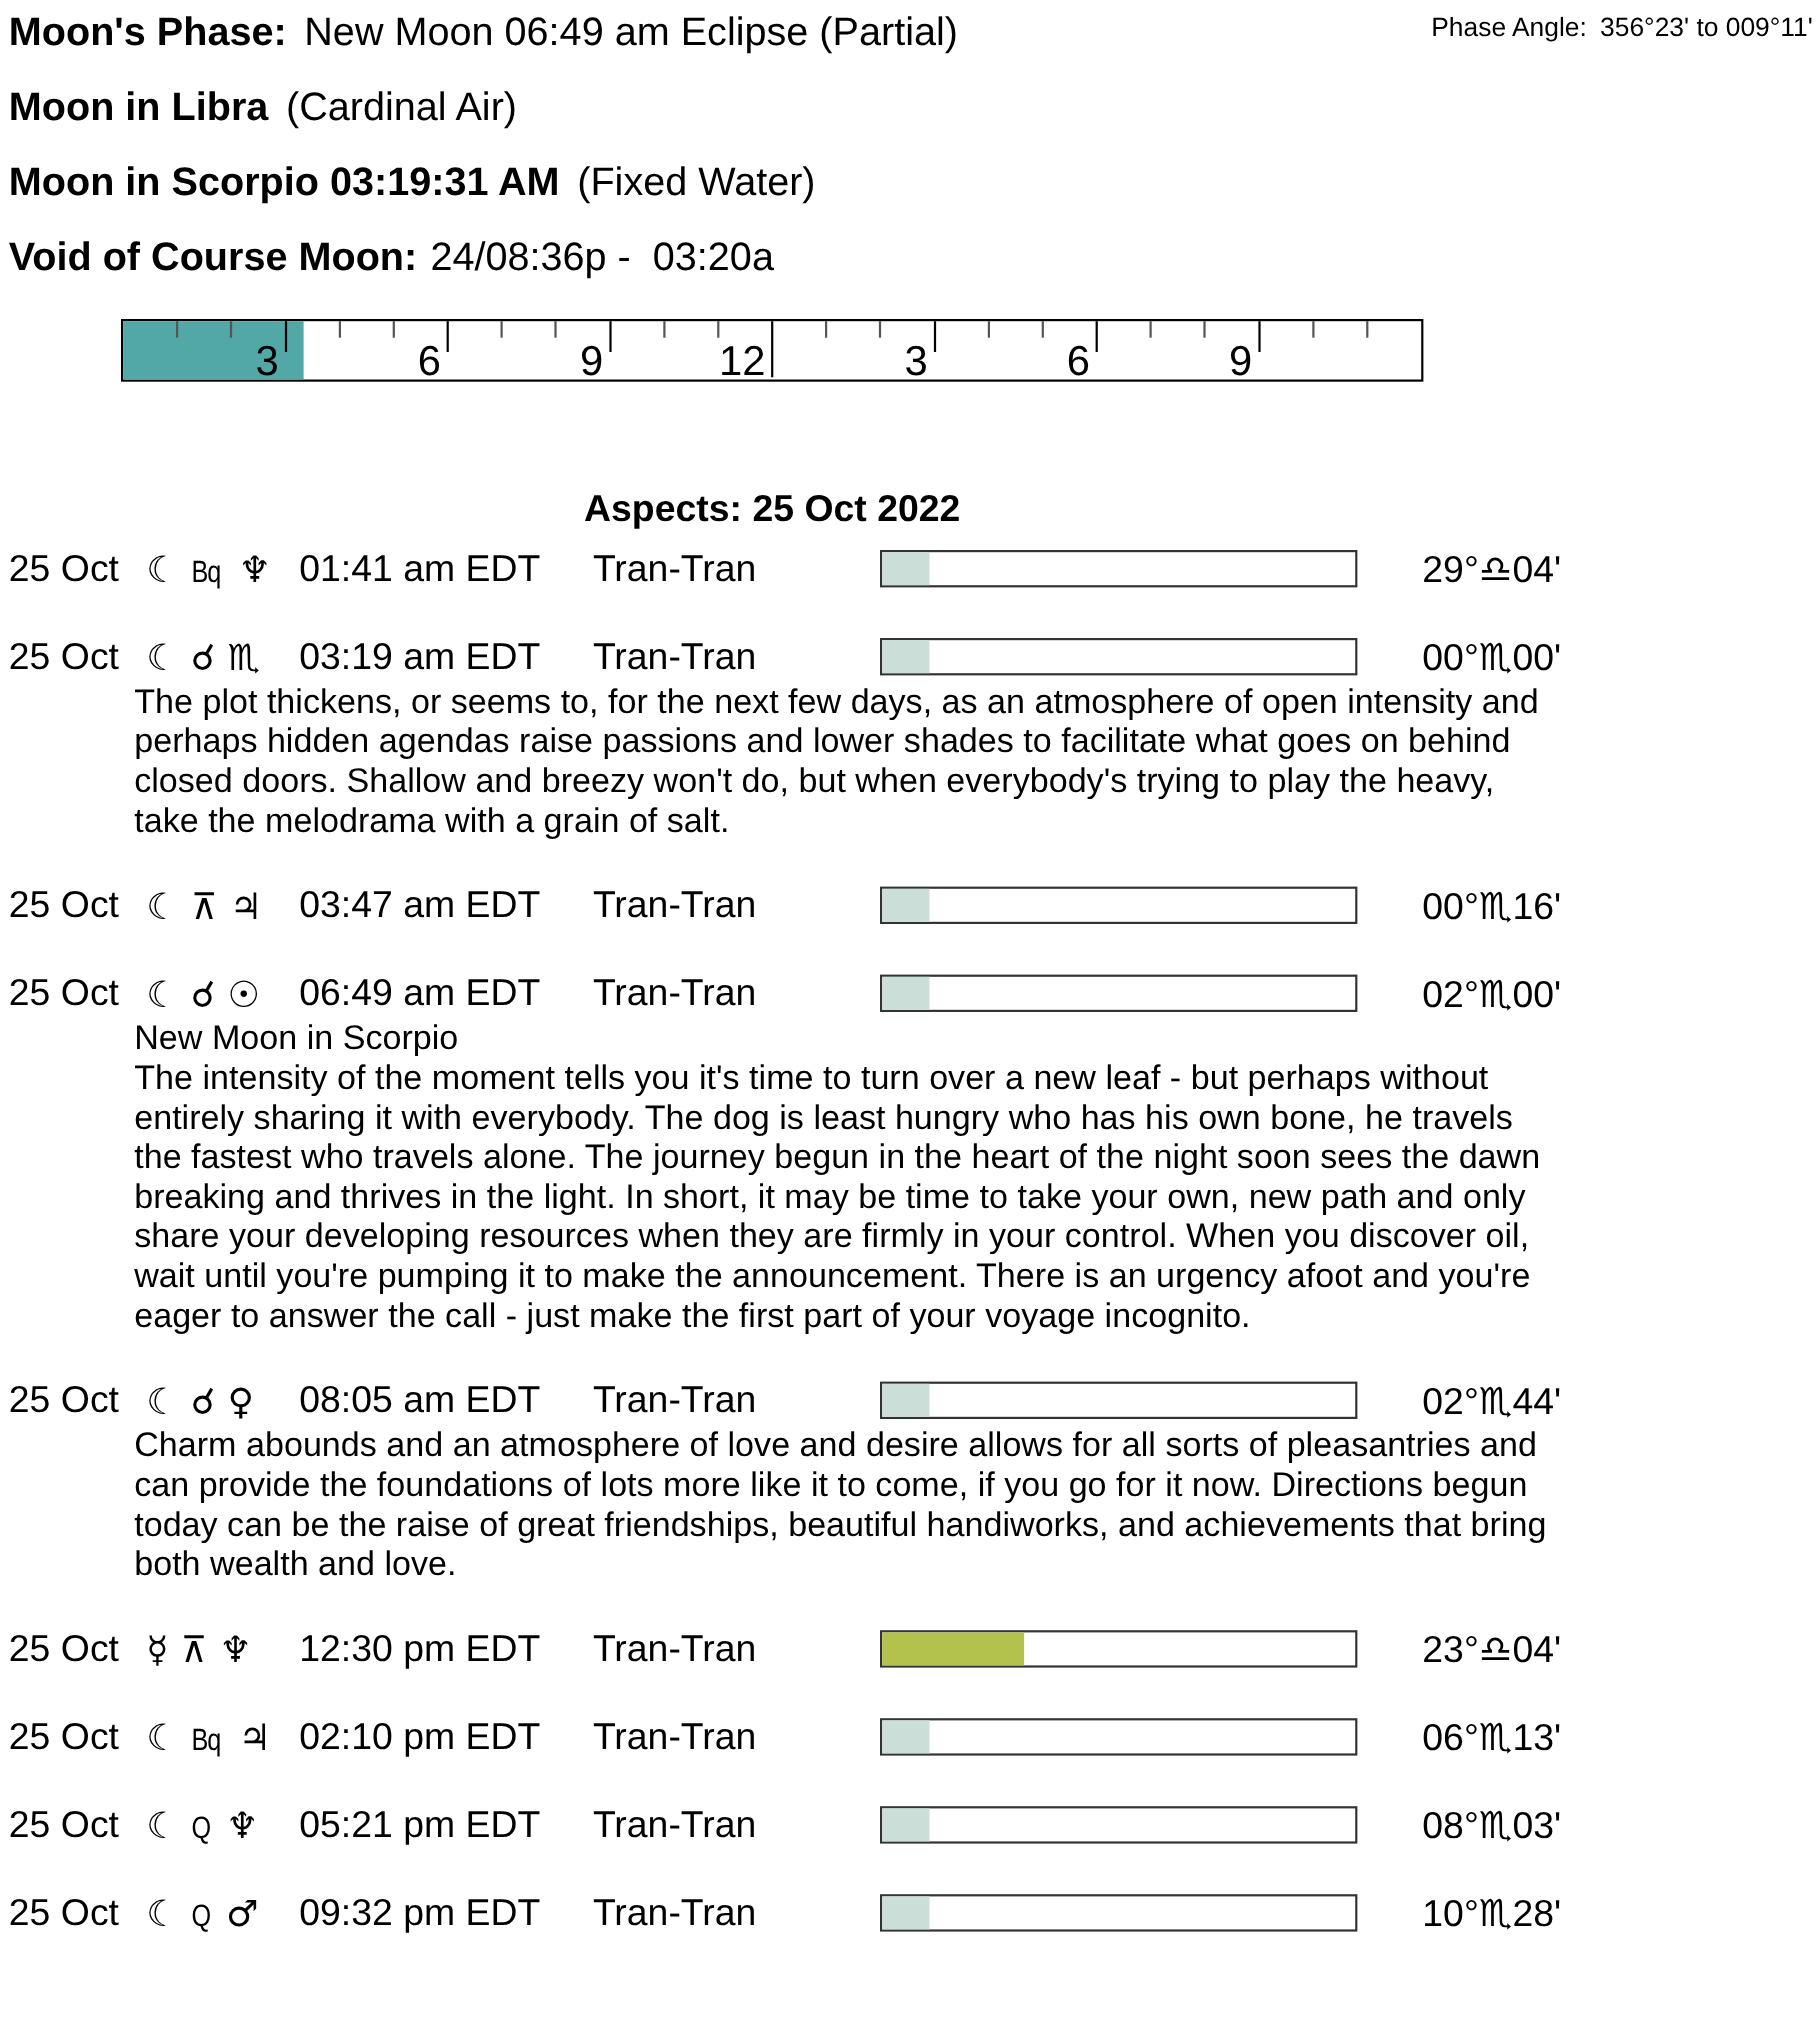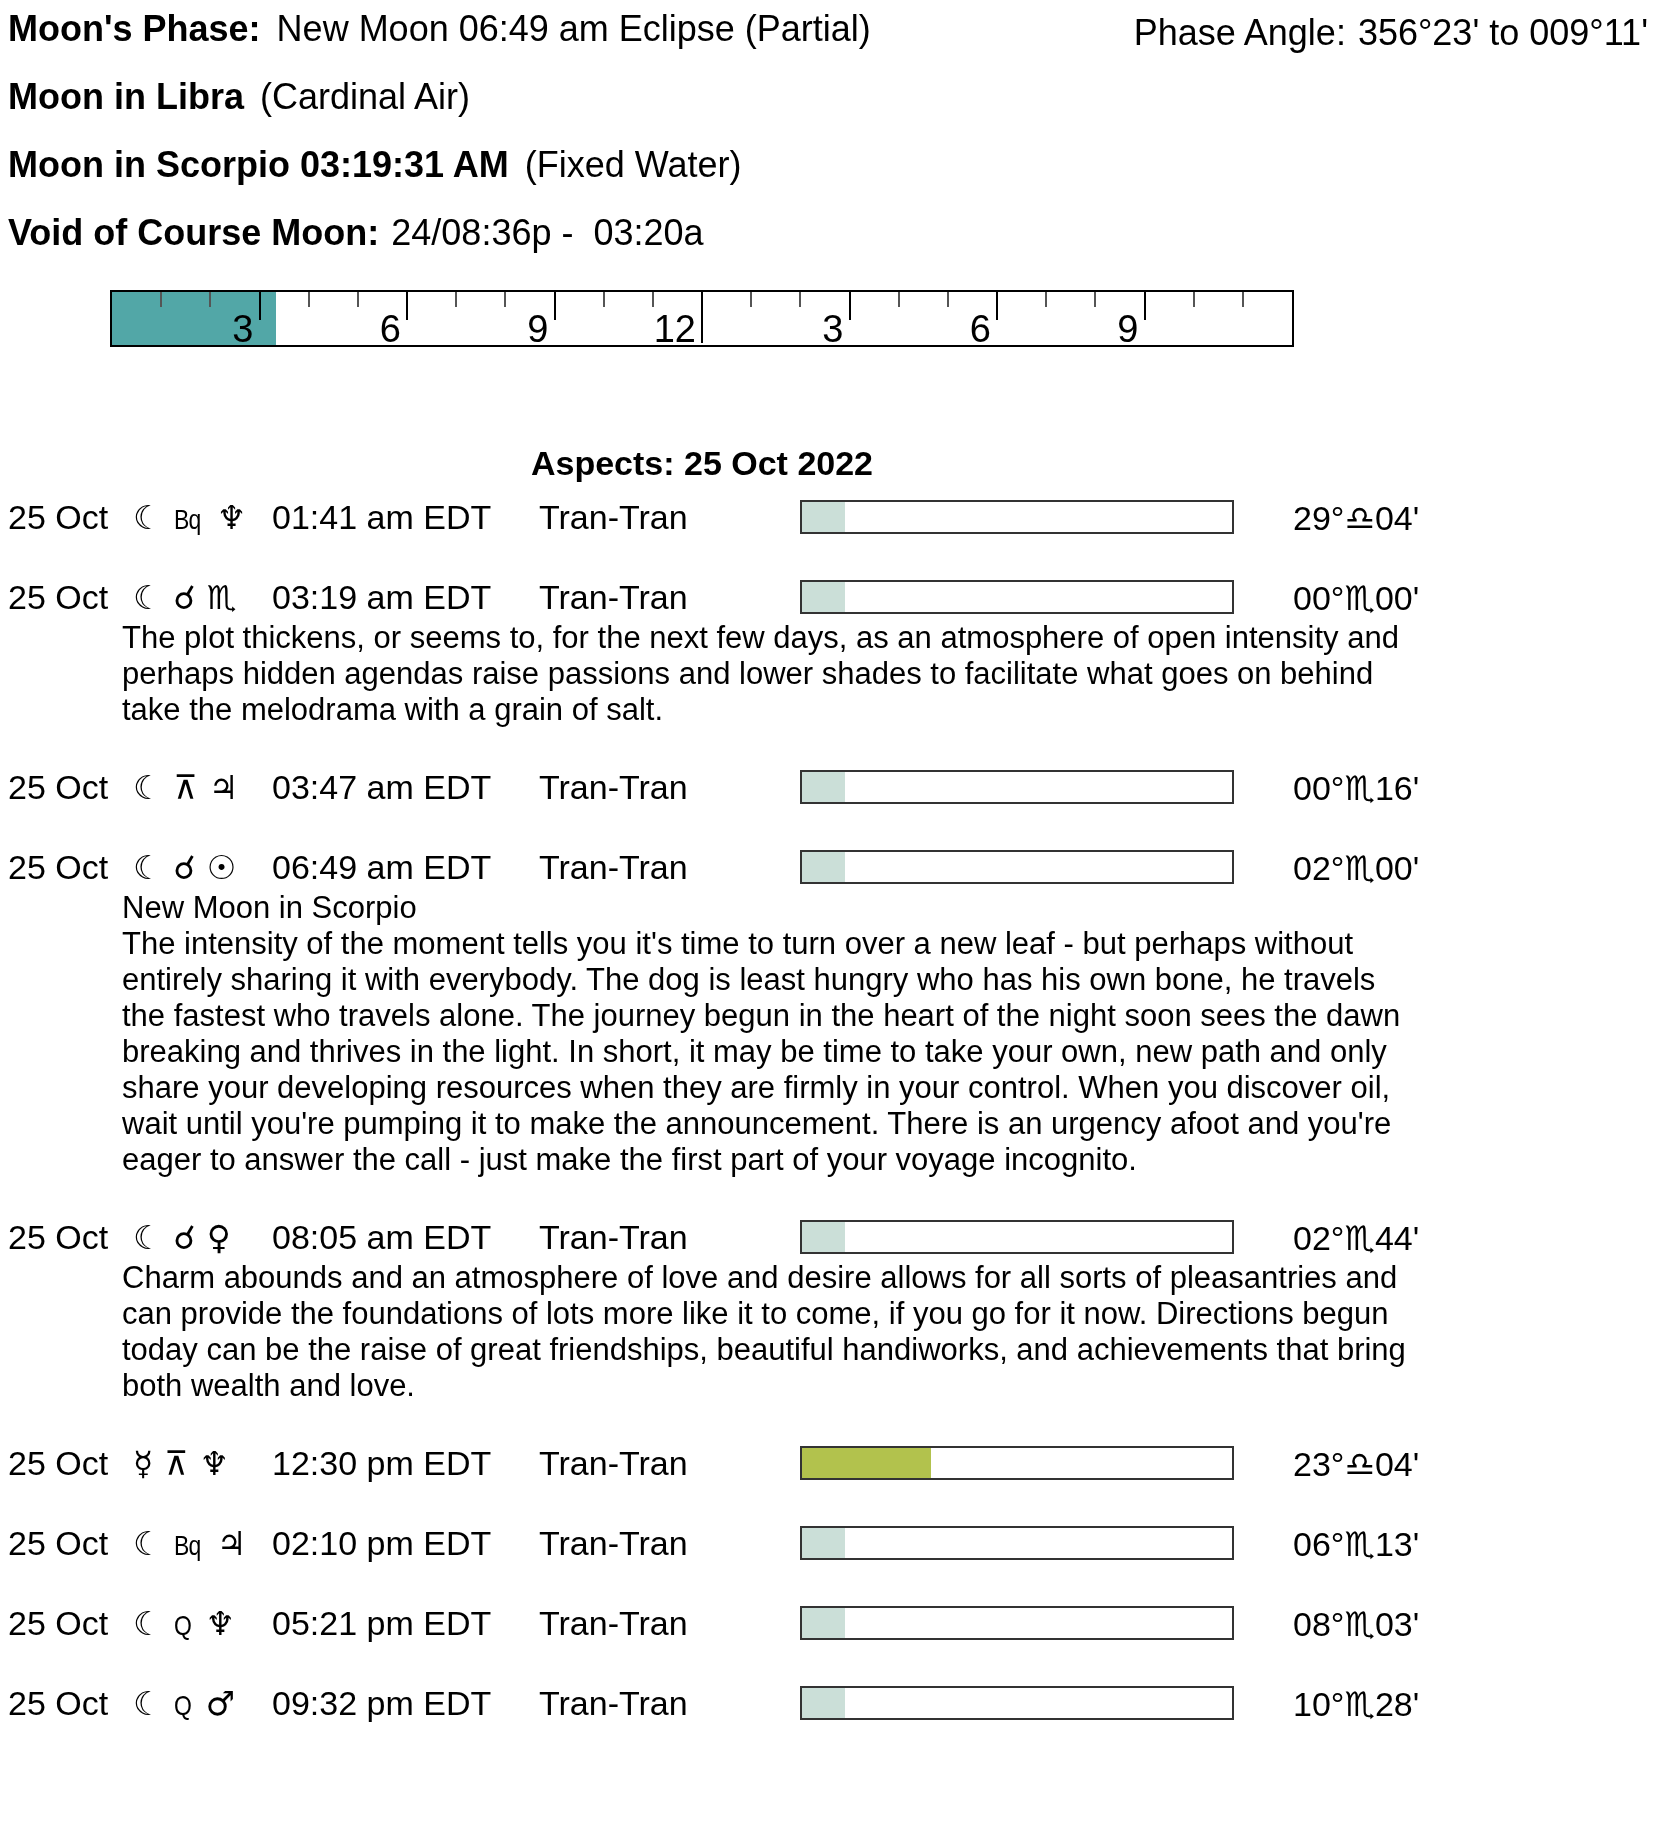--- a/index.html
+++ b/index.html
@@ -5,21 +5,21 @@
   html,body{margin:0;padding:0;}
   body{
     width:1654px;height:1840px;position:relative;overflow:hidden;
     background:#ffffff;color:#000;
     font-family:"Liberation Sans",sans-serif;
   }
   
   .hdr-line{position:absolute;left:8px;font-size:36px;white-space:nowrap;}
   .hdr-label{font-weight:bold;}
   .hdr-value{margin-left:16px;}
-  #phase-angle{position:absolute;right:6px;top:12px;font-size:36px;white-space:nowrap;}
+  #phase-angle{position:absolute;right:6px;top:12px;font-size:24px;white-space:nowrap;}
   #phase-angle .pa-value{margin-left:12px;}
   
   #ruler{
     position:absolute;left:110px;top:290px;width:1184px;height:57px;
     border:2px solid #000;box-sizing:border-box;background:#fff;
   }
   #ruler-fill{position:absolute;left:0;top:0;bottom:0;}
   .tick{position:absolute;top:0;width:2px;}
   .tick.minor{height:15px;background:#555;}
   .tick.major{height:28px;background:#000;}
@@ -138,20 +138,21 @@
       <span class="col-time">03:19 am EDT</span>
       <span class="col-type">Tran-Tran</span>
       <span class="col-bar">
         <span class="bar-fill" style="width: 10%; background: rgb(203, 223, 216);"></span>
       </span>
       <span class="col-degree">00°♏00'</span>
     </div>
     <div class="aspect-text">
         <div>The plot thickens, or seems to, for the next few days, as an atmosphere of open intensity and</div>
         <div>perhaps hidden agendas raise passions and lower shades to facilitate what goes on behind</div>
+        <div>closed doors. Shallow and breezy won't do, but when everybody's trying to play the heavy,</div>
         <div>take the melodrama with a grain of salt.</div>
       </div>
   </div>
 
   <div class="aspect-row">
     <div class="aspect-line">
       <span class="col-date">25 Oct</span>
       <span class="col-syms"><span class="sym">☾</span><span class="sym">⊼</span><span class="sym">♃</span></span>
       <span class="col-time">03:47 am EDT</span>
       <span class="col-type">Tran-Tran</span>

